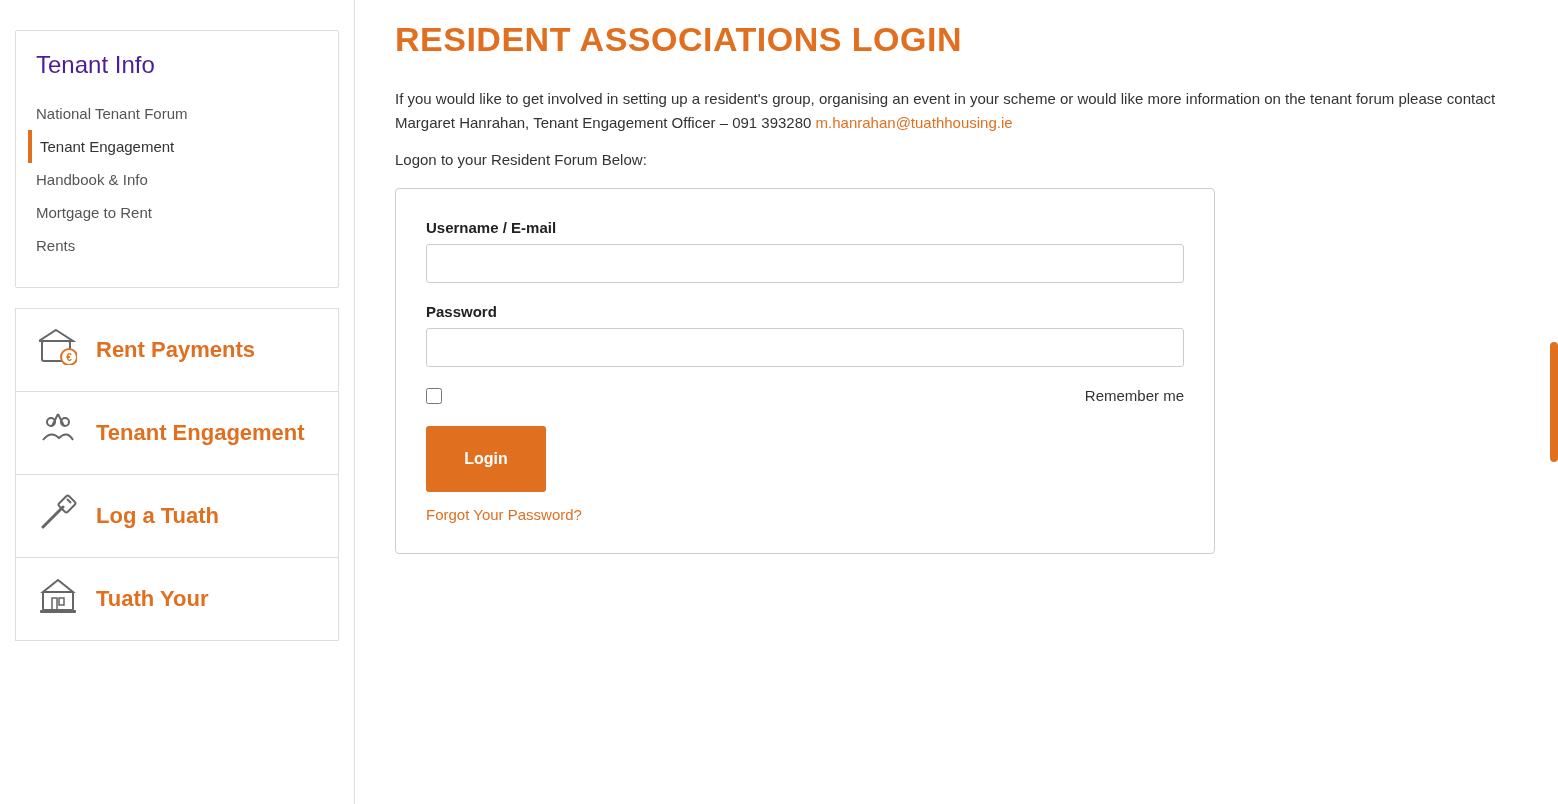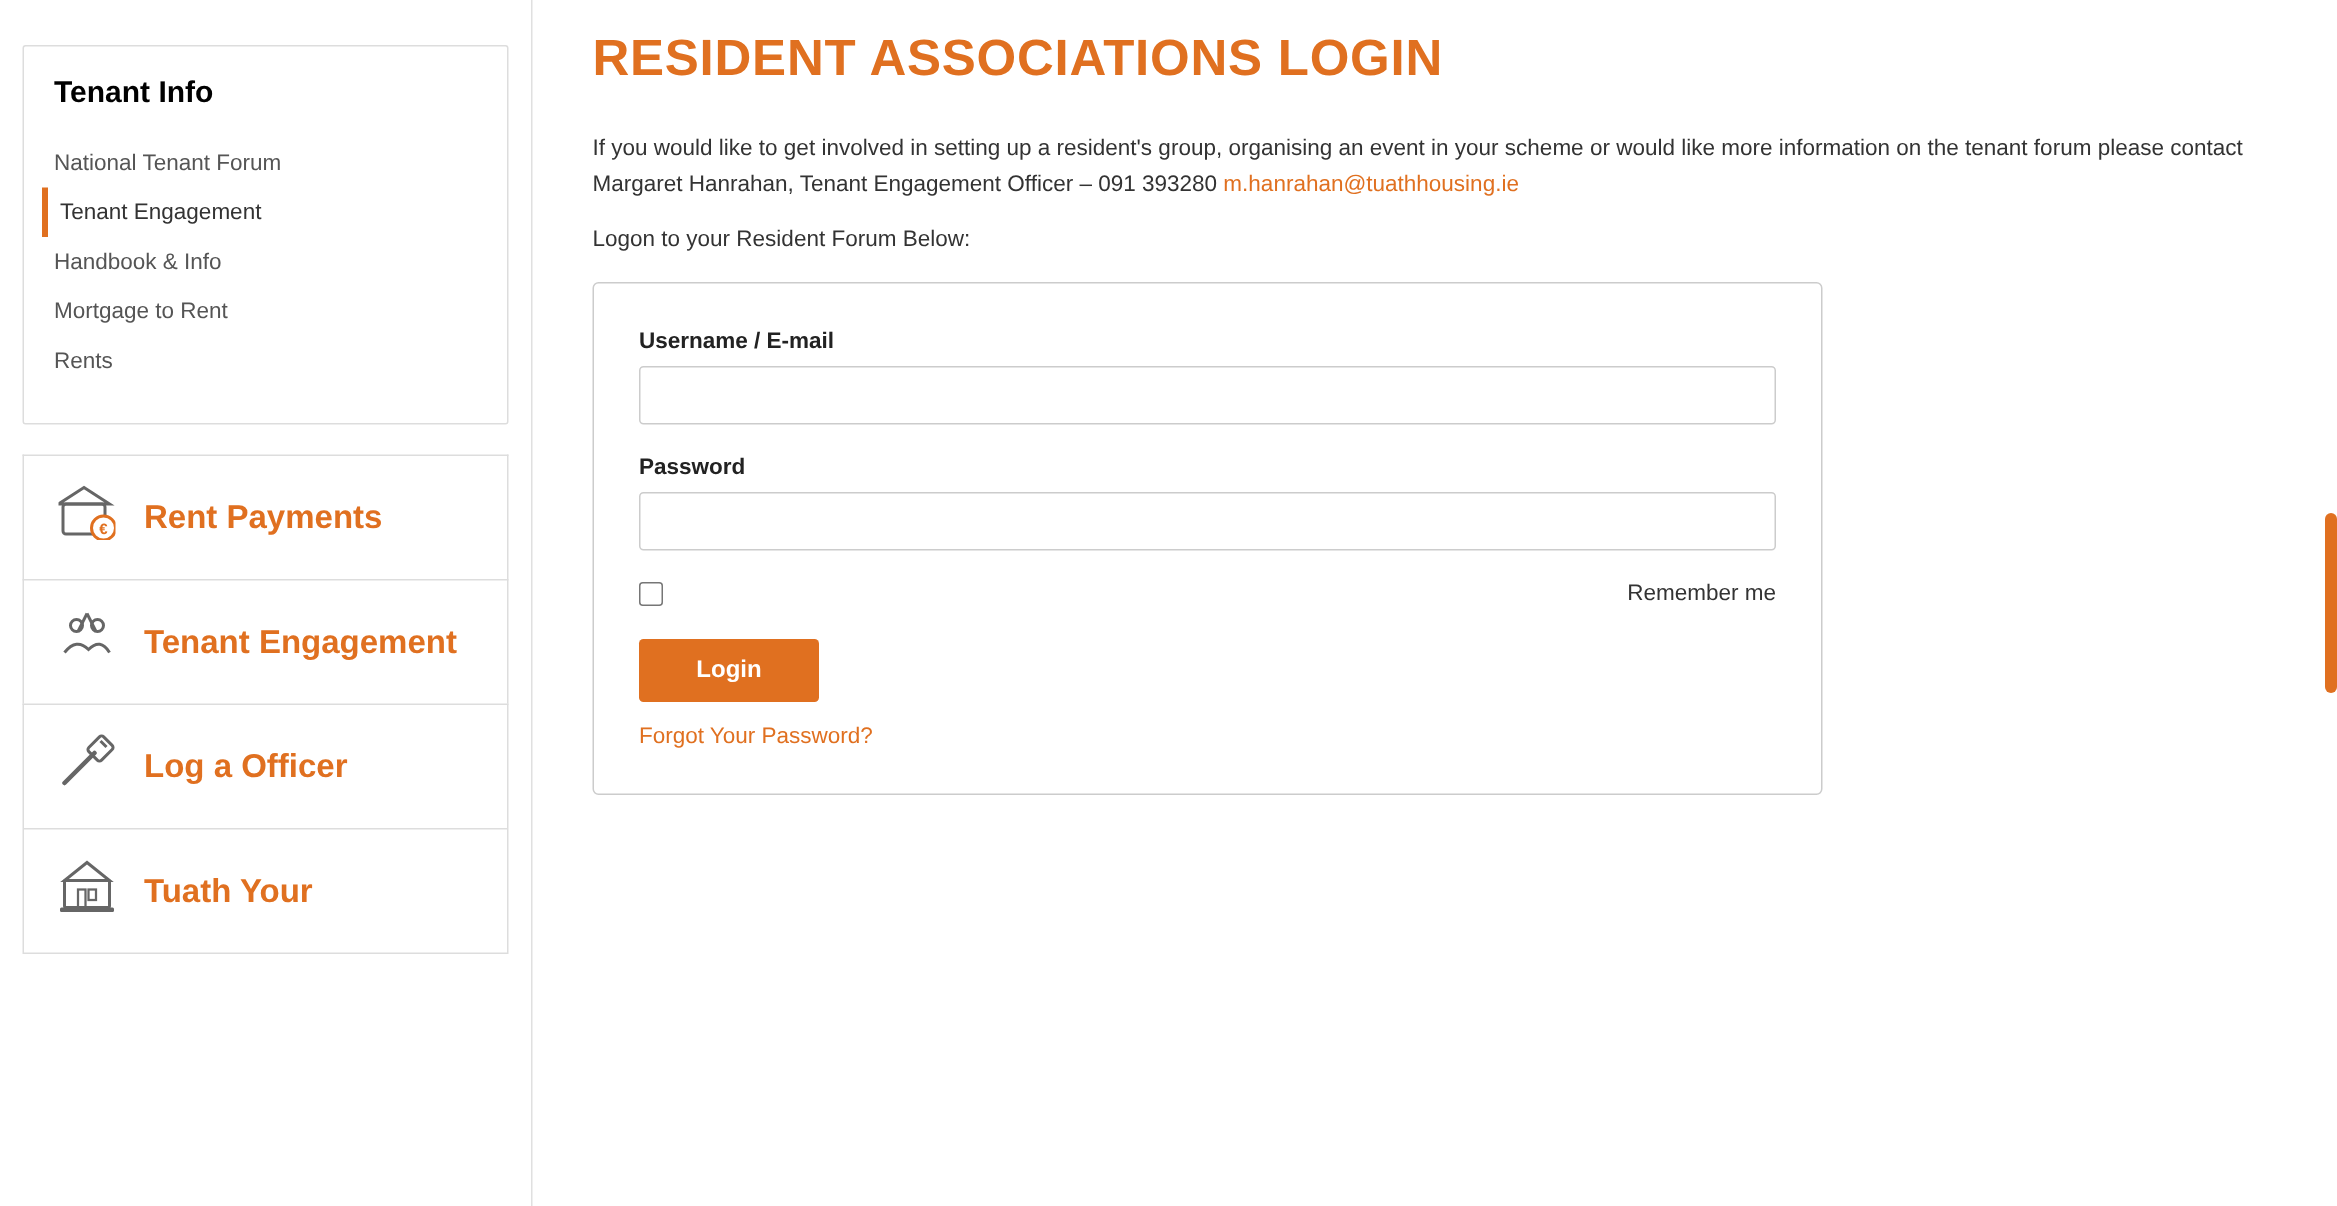--- a/index.html
+++ b/index.html
@@ -22,23 +22,23 @@
       padding: 20px 0;
       border-right: 1px solid #e0e0e0;
     }
     .sidebar-tenant-info {
       border: 1px solid #ddd;
       margin: 10px 15px 20px 15px;
       padding: 20px 20px 25px 20px;
       border-radius: 2px;
     }
     .sidebar-tenant-info h2 {
-      font-size: 20px;
-      font-weight: bold;
-      color: #000000;
+      font-size: 24px;
+      font-weight: normal;
+      color: #4c1d95;
       margin-bottom: 18px;
     }
     .sidebar-nav-list {
       list-style: none;
     }
     .sidebar-nav-list li {
       padding: 8px 0;
       position: relative;
     }
     .sidebar-nav-list li a {
@@ -157,21 +157,21 @@
     }
     .remember-row label {
       font-size: 15px;
       color: #333;
       cursor: pointer;
     }
     .login-btn {
       background: #e07020;
       color: #fff;
       border: none;
-      padding: 12px 30px;
+      padding: 24px 30px;
       font-size: 16px;
       font-weight: bold;
       border-radius: 3px;
       cursor: pointer;
       min-width: 120px;
     }
     .forgot-link {
       display: block;
       margin-top: 14px;
       color: #e07020;
@@ -229,21 +229,21 @@
             </svg></div>
           <div class="widget-label">Tenant
 Engagement</div>
         </div>
         <div class="sidebar-widget">
           <div class="widget-icon"><svg width="38" height="38" viewBox="0 0 38 38" fill="none" xmlns="http://www.w3.org/2000/svg">
               <line x1="4" y1="34" x2="24" y2="14" stroke="#666" stroke-width="3" stroke-linecap="round"></line>
               <rect x="22" y="4" width="12" height="14" rx="2" transform="rotate(45 28 11)" fill="none" stroke="#666" stroke-width="2"></rect>
               <line x1="28" y1="6" x2="32" y2="10" stroke="#666" stroke-width="2"></line>
             </svg></div>
-          <div class="widget-label">Log a Officer</div>
+          <div class="widget-label">Log a Tuath</div>
         </div>
         <div class="sidebar-widget">
           <div class="widget-icon"><svg width="38" height="38" viewBox="0 0 38 38" fill="none" xmlns="http://www.w3.org/2000/svg">
               <rect x="4" y="16" width="30" height="18" rx="1" stroke="#666" stroke-width="2" fill="none"></rect>
               <polygon points="19,4 34,16 4,16" fill="none" stroke="#666" stroke-width="2"></polygon>
               <rect x="13" y="22" width="5" height="12" stroke="#666" stroke-width="1.5" fill="none"></rect>
               <rect x="20" y="22" width="5" height="7" stroke="#666" stroke-width="1.5" fill="none"></rect>
               <line x1="4" y1="34" x2="34" y2="34" stroke="#666" stroke-width="2"></line>
               <rect x="1" y="34" width="36" height="3" rx="1" fill="#666"></rect>
             </svg></div>

